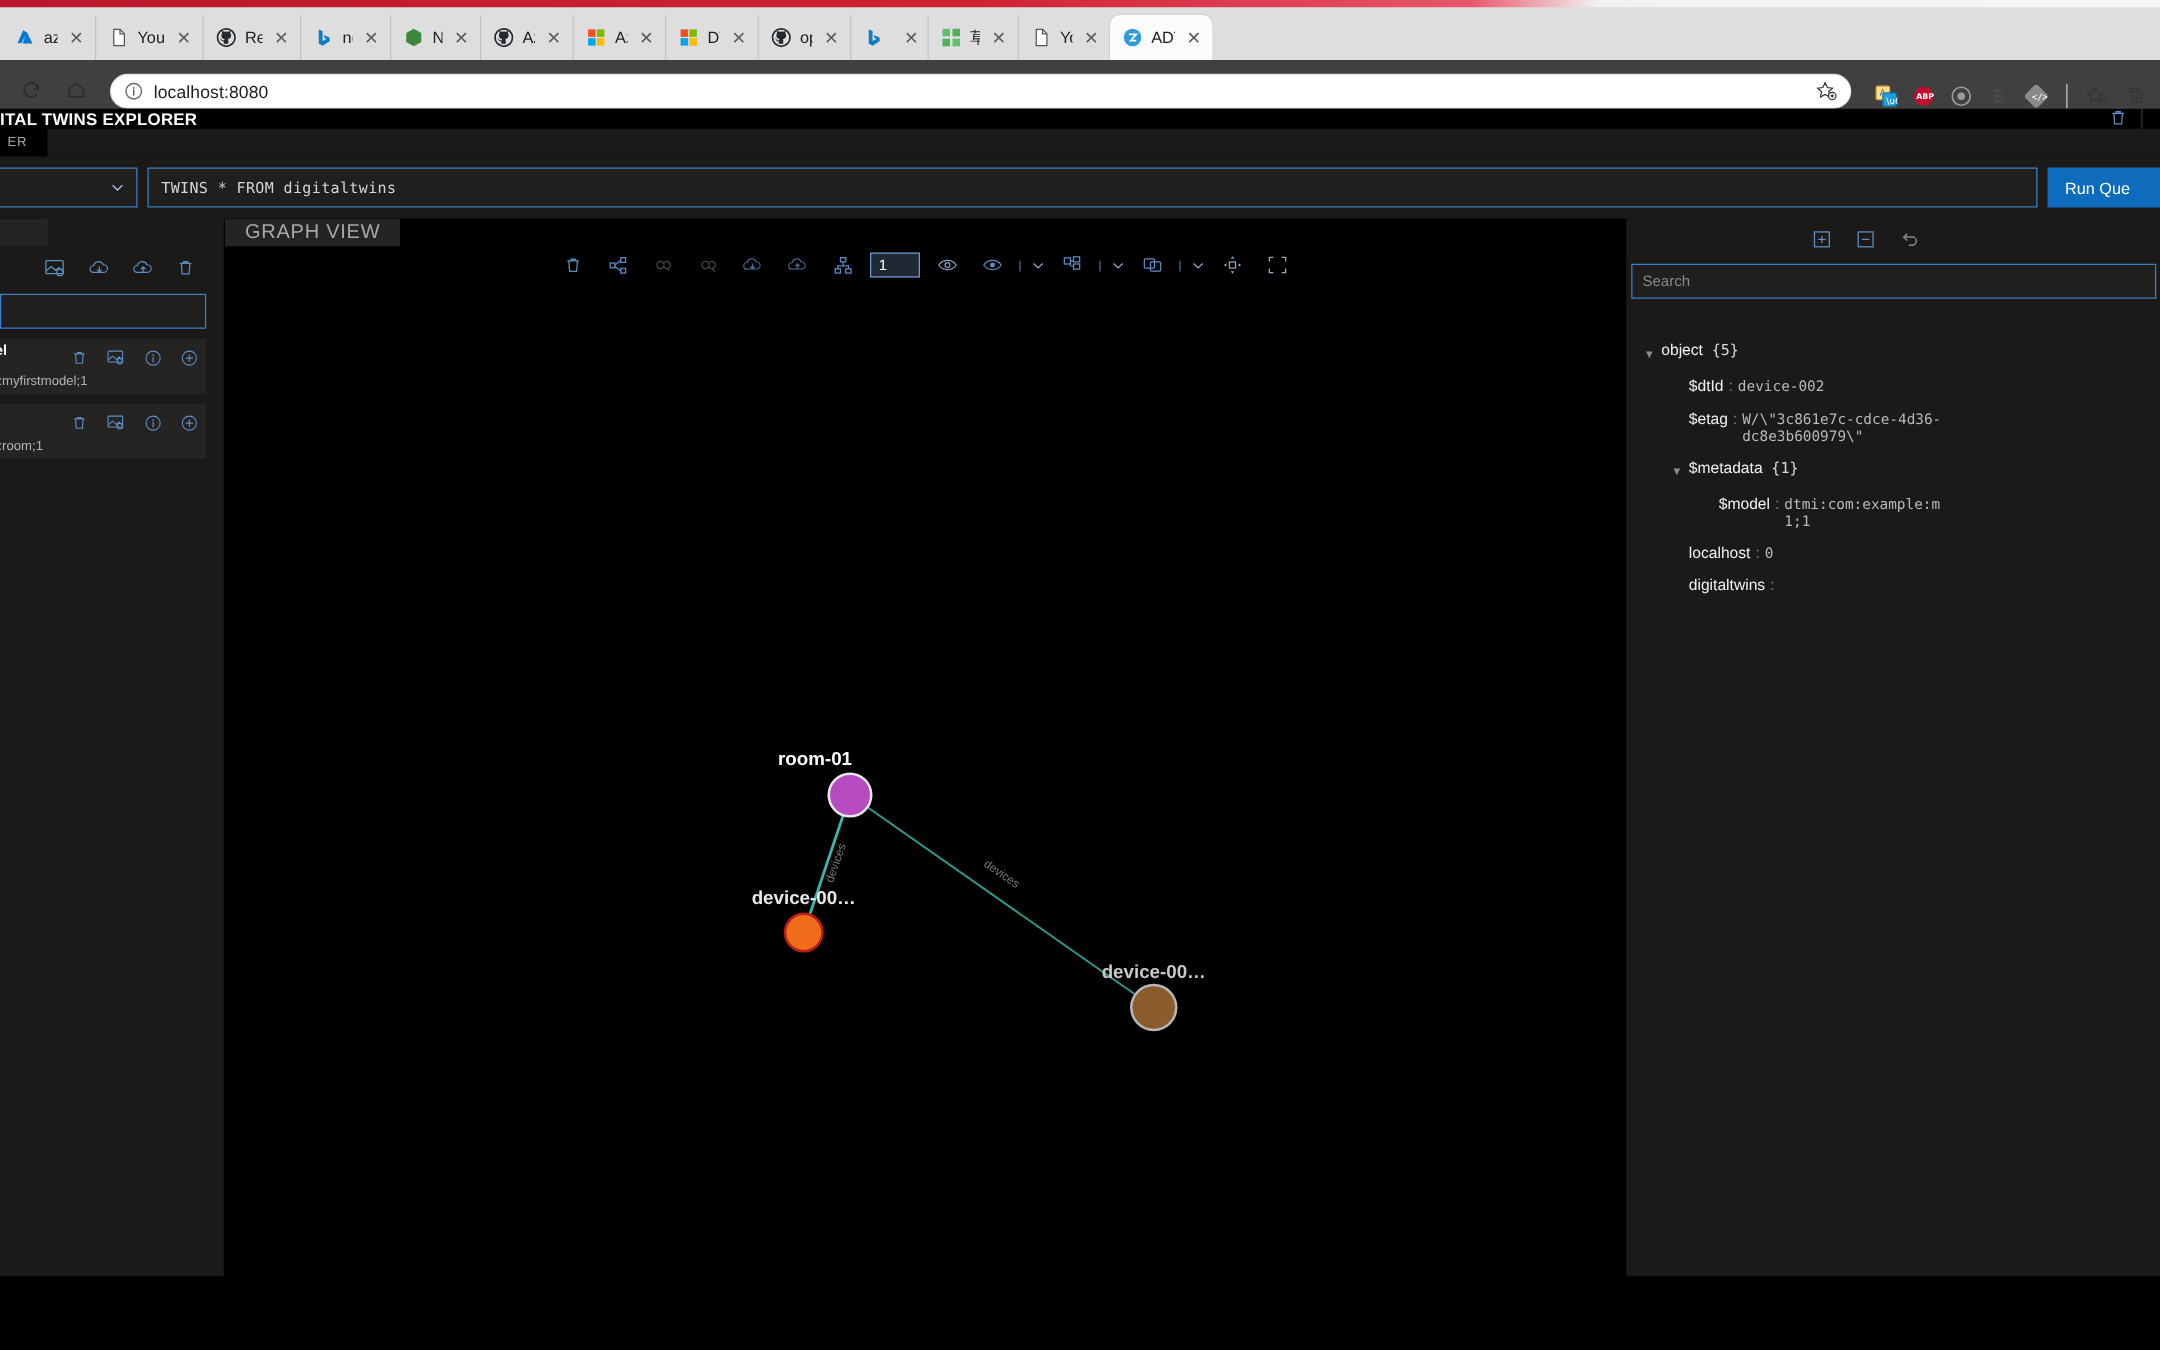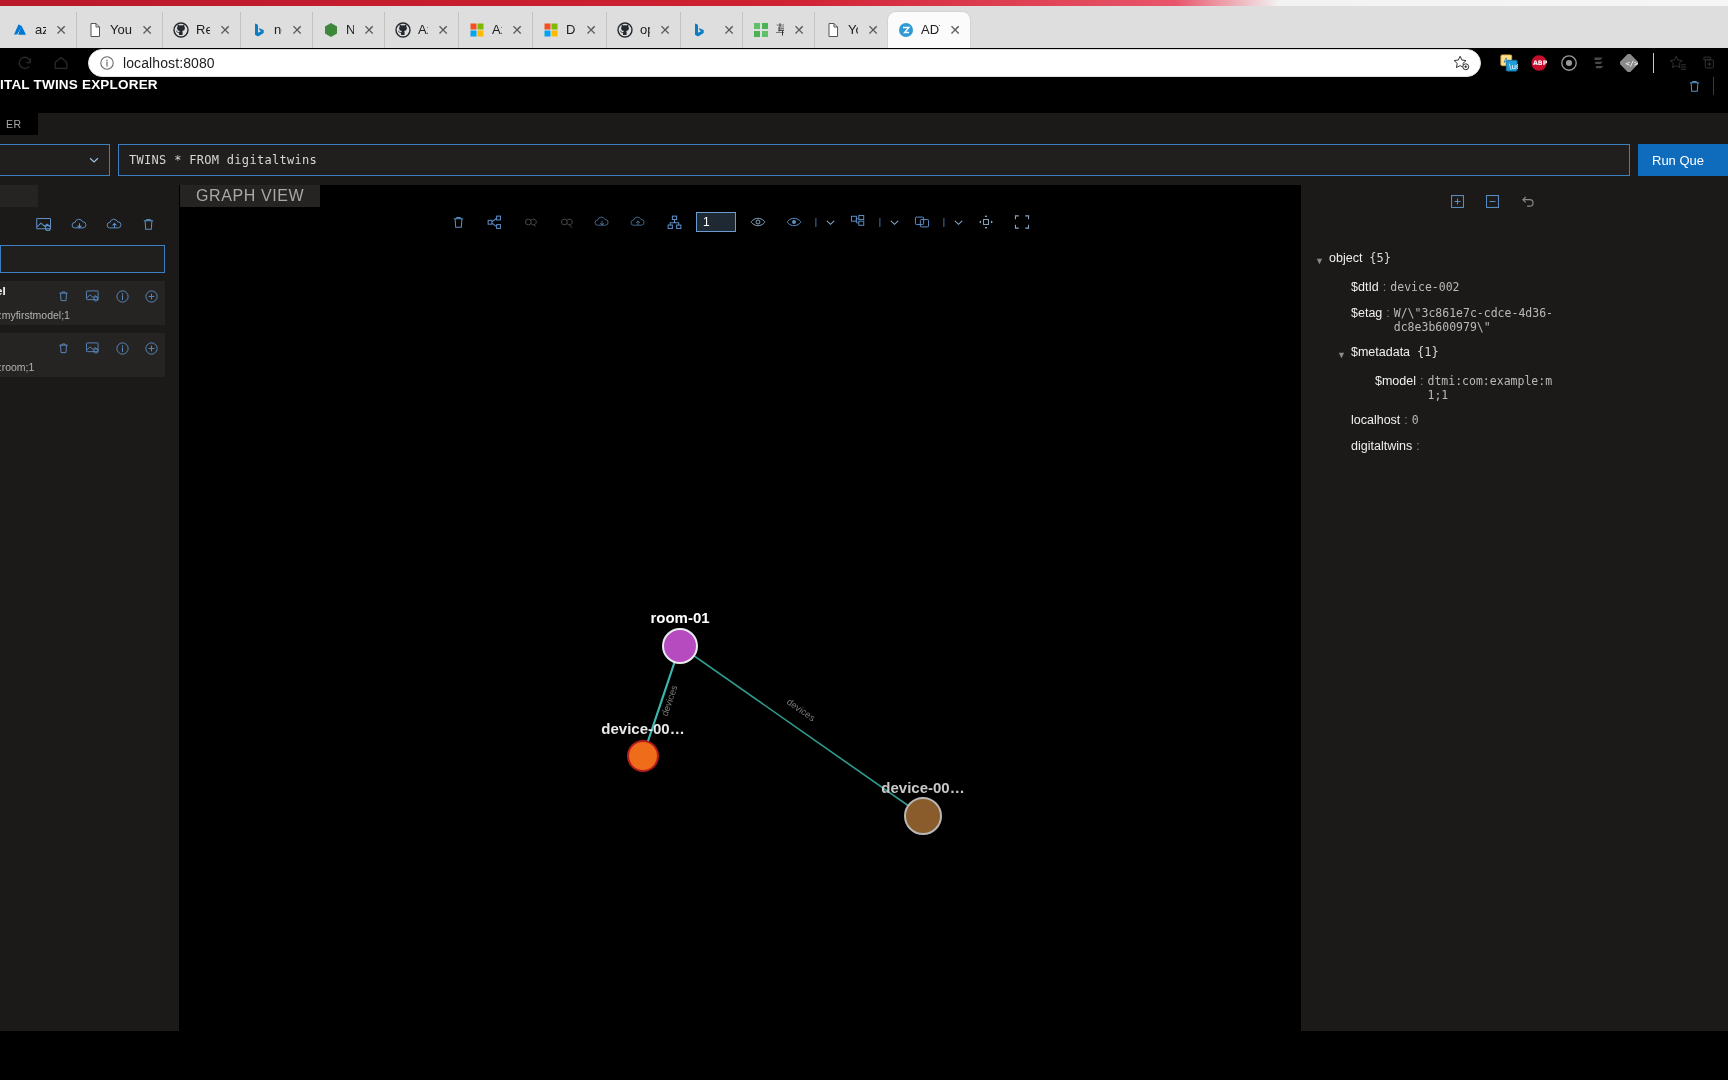--- a/index.html
+++ b/index.html
@@ -43,22 +43,22 @@
     display:flex; align-items:center; justify-content:center;
     font-size: 14px; color: #5c5c5c; line-height: 1;
   }
   .t-w-0 { width: 74px; } .t-w-1 { width: 86px; } .t-w-2 { width: 78px; }
   .t-w-3 { width: 72px; } .t-w-4 { width: 72px; } .t-w-5 { width: 74px; }
   .t-w-6 { width: 74px; } .t-w-7 { width: 74px; } .t-w-8 { width: 74px; }
   .t-w-9 { width: 62px; } .t-w-10 { width: 72px; } .t-w-11 { width: 74px; }
   .t-w-12 { width: 82px; }
 
   #toolbar {
-    height: 29px; display: flex; align-items: center;
-    background: #000000; padding: 0 10px; gap: 6px;
+    height: 39px; display: flex; align-items: flex-end;
+    background: #404040; padding: 0 10px; gap: 6px;
   }
   .nav-btn {
     width: 30px; height: 30px; border-radius: 4px;
     display: flex; align-items: center; justify-content: center;
     color: #2b2b2b;
   }
   #omnibox {
     flex: 1 1 auto; height: 28px; background: #ffffff;
     border-radius: 14px; display: flex; align-items: center;
     padding: 0 10px; gap: 8px; margin: 0 6px;
@@ -66,22 +66,22 @@
   }
   #omnibox .url { font-size: 14px; color: #1c1c1c; letter-spacing: .1px; }
   .ext-icons { display: flex; align-items: center; gap: 10px; padding-left: 6px; }
   .ext-icon { width: 20px; height: 20px; display:flex; align-items:center; justify-content:center; }
   .chrome-sep { width:1px; height:20px; background:#c8c8c8; margin:0 4px; }
 
   
   #app { width: 1728px; height: 1080px; background: #000; position: relative; }
 
   #app-header {
-    height: 36px; background: #000; display: flex;
-    align-items: flex-start; justify-content: space-between;
+    height: 16px; background: #000; display: flex;
+    align-items: flex-end; justify-content: space-between;
     padding: 0 8px 0 0;
   }
   #app-title {
     font-size: 13.5px; font-weight: bold; color: #ffffff;
     letter-spacing: .2px; margin-left: 0px; padding-left: 0px;
   }
   #app-header-right { display: flex; align-items: center; gap: 10px; padding-right: 6px; }
 
   #app-tabs { height: 22px; background: #1b1a19; display: flex; align-items: flex-end; }
   .app-tab {
@@ -702,21 +702,21 @@
       <div id="graph-canvas">
         <svg width="1118" height="890" style="position:absolute;left:0;top:0">
           <line x1="500" y1="409" x2="463" y2="519" stroke="#3bb7b0" stroke-width="2.2"></line>
           <line x1="500" y1="409" x2="743" y2="579" stroke="#2f9a8e" stroke-width="1.6"></line>
           <polygon points="743,579 736,572 734,580" fill="#9a9a9a"></polygon>
         </svg>
 
         <div class="edge-label" style="left:473px; top:458px; transform: rotate(-71deg);">devices</div>
         <div class="edge-label" style="left:605px; top:467px; transform: rotate(35deg);">devices</div>
 
-        <div class="node-label" style="left:500px; top:372px; color:#ffffff;">room-01</div>
+        <div class="node-label" style="left:472px; top:372px; color:#ffffff;">room-01</div>
         <div class="node" style="left:500px; top:409px; width:36px; height:36px; background:#b64bc0; border:2.5px solid #e8eaee;"></div>
 
         <div class="node-label" style="left:463px; top:483px; color:#e9e9e9;">device-00…</div>
         <div class="node" style="left:463px; top:519px; width:32px; height:32px; background:#ef6c1a; border:2.5px solid #b21d1d;"></div>
 
         <div class="node-label" style="left:743px; top:542px; color:#c9c9c9;">device-00…</div>
         <div class="node" style="left:743px; top:579px; width:38px; height:38px; background:#8a5c2b; border:2.5px solid #b7b7b7;"></div>
       </div>
     </div>
 
@@ -736,20 +736,21 @@
             </svg>
         </span>
         <span>
           <svg viewBox="0 0 20 20" width="18" height="18">
               <path d="M5 8.5h7a3.6 3.6 0 0 1 0 7.2h-3" fill="none" stroke="#8a8a8a" stroke-width="1.3"></path>
               <path d="M7.6 5.5 4.4 8.6l3.2 3" fill="none" stroke="#8a8a8a" stroke-width="1.3"></path>
             </svg>
         </span>
       </div>
 
+      <div id="prop-search">Search</div>
 
       <div id="prop-tree">
         <div class="tnode">
           <span class="caret">▼</span>
           <span class="tkey">object</span>
           <span class="tcount">{5}</span>
         </div>
 
         <div class="tnode ind-1">
           <span class="tkey">$dtId</span>

